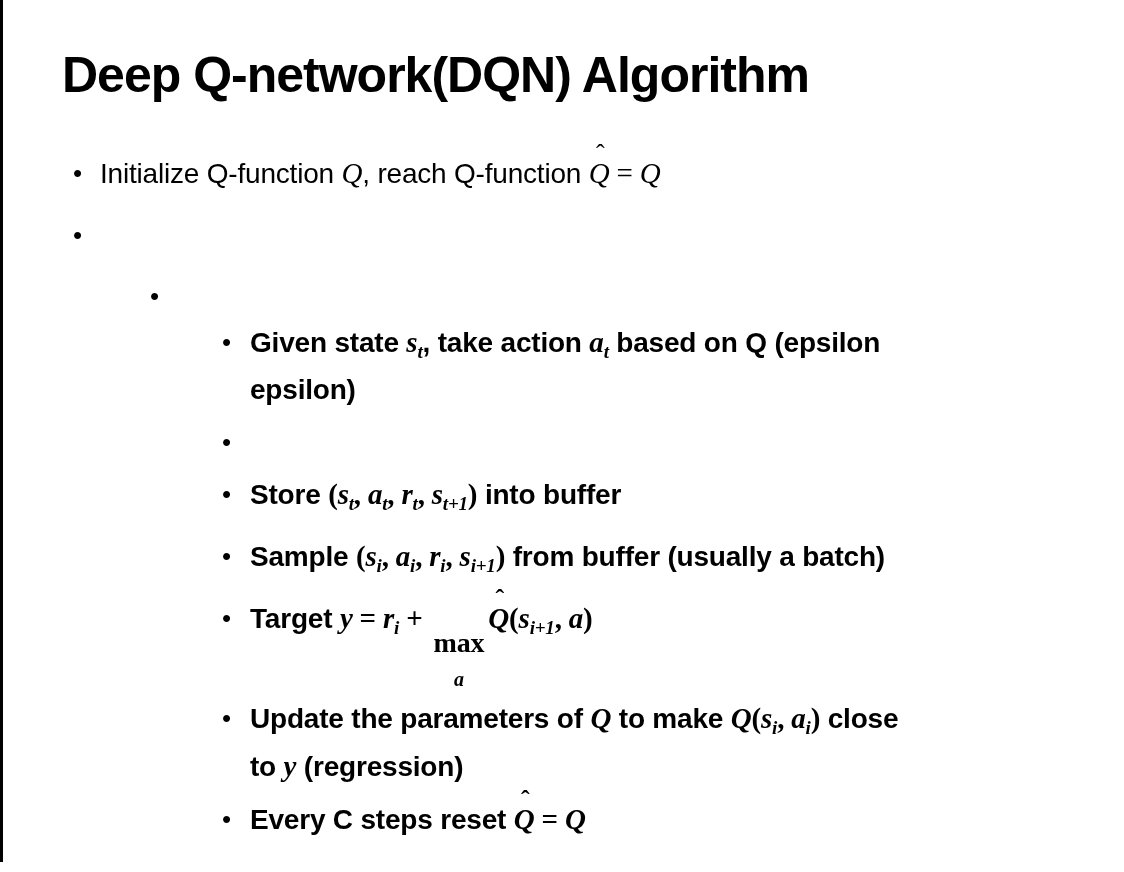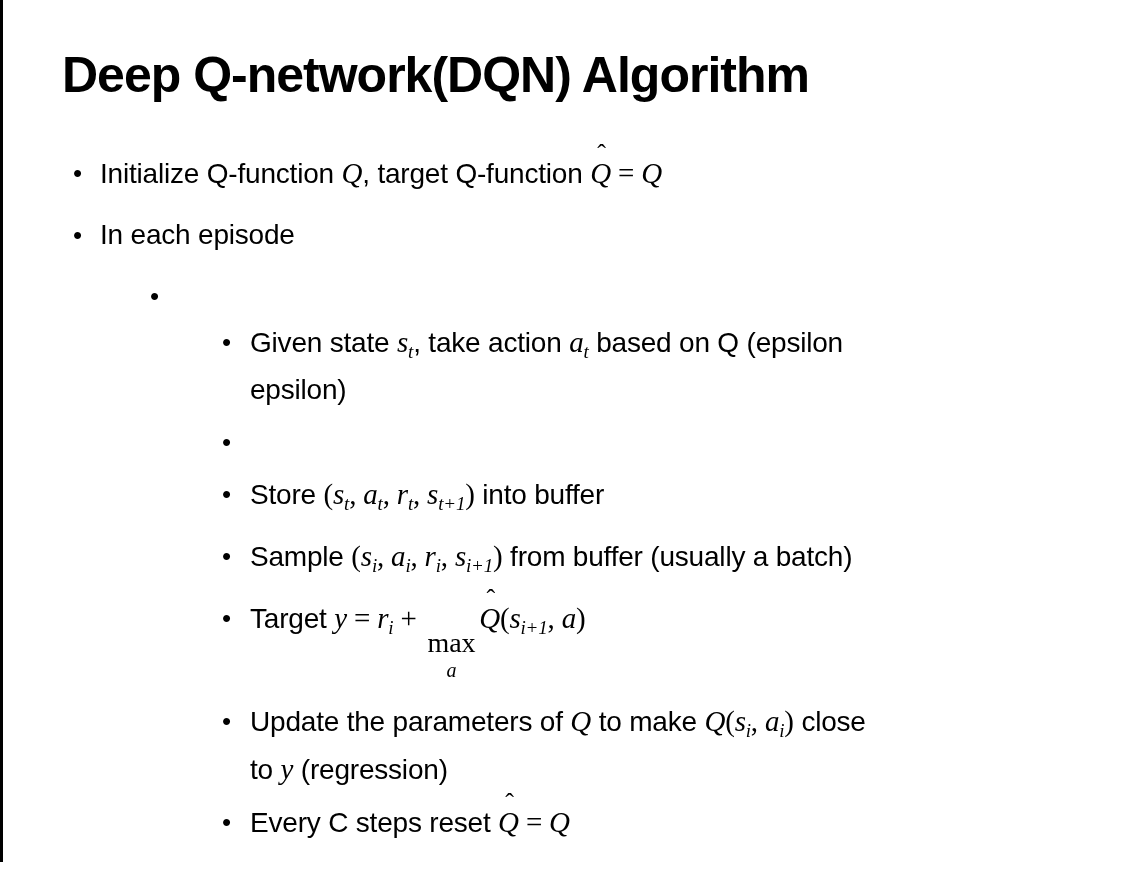--- a/index.html
+++ b/index.html
@@ -27,21 +27,21 @@
     letter-spacing: -1px;
     color: #000000;
   }
   .item { display: flex; align-items: flex-start; font-size: 28px; line-height: 38px; letter-spacing: -0.2px; }
   .item .marker { flex: 0 0 auto; width: 27px; font-size: 26px; }
   .item .body { flex: 0 1 auto; }
   .l1 { margin-left: 73px; margin-bottom: 23px; }
   .l2 { margin-left: 150px; margin-bottom: 8px; }
   .l3 { margin-left: 222px; margin-bottom: 14px; }
   .l3 .marker { width: 28px; }
-  .l3 .body { max-width: 845px; }
+  .l3 .body { max-width: 845px; font-weight: bold; }
   .t-row { margin-bottom: 10px; }
 
   
   .p  { font-family: "Liberation Sans", sans-serif; margin-top: 16px; }
   .m  { font-family: "Liberation Serif", "DejaVu Serif", serif; font-style: italic; font-size: 29px; }
   .mu { font-family: "Liberation Serif", "DejaVu Serif", serif; font-style: normal; font-size: 29px; }
   .sub {
     font-family: "Liberation Serif", "DejaVu Serif", serif;
     font-style: italic;
     font-size: 19px;
@@ -62,40 +62,40 @@
     font-style: normal;
     font-size: 26px;
     line-height: 1;
   }
   .understack {
     display: inline-flex;
     flex-direction: column;
     align-items: center;
     vertical-align: -24px;
     line-height: 1;
-    margin: 12px 4px;
+    margin: 0 4px;
+    gap: 9px;
   }
   .understack .over { font-family: "Liberation Serif", "DejaVu Serif", serif; font-style: normal; font-size: 28px; }
   .understack .under { font-family: "Liberation Serif", "DejaVu Serif", serif; font-style: italic; font-size: 20px; margin-top: 3px; }
 </style>
 </head>
 <body>
 
 <div class="slide" style="background: rgb(255, 255, 255); color: rgb(0, 0, 0);">
   <div class="left-border" style="background: rgb(0, 0, 0);"></div>
   <div class="content">
     <h1 class="title">Deep Q-network(DQN) Algorithm</h1>
     <div id="bullet-list">
         <div class="item l1">
           <span class="marker">•</span>
-          <div class="body"><span class="p">Initialize Q-function </span><span class="m">Q</span><span class="p">, target Q-function </span><span class="mh"><span>Q</span><span class="hat">ˆ</span></span><span class="mu"> = </span><span class="m">Q</span></div>
+          <div class="body"><span class="p">Initialize Q-function </span><span class="m">Q</span><span class="p">, reach Q-function </span><span class="mh"><span>Q</span><span class="hat">ˆ</span></span><span class="mu"> = </span><span class="m">Q</span></div>
         </div>
         <div class="item l1">
           <span class="marker">•</span>
-          <div class="body"><span class="p">In each episode</span></div>
         </div>
         <div class="item l2">
           <span class="marker">•</span>
         </div>
         <div class="item l3">
           <span class="marker">•</span>
           <div class="body"><span class="p">Given state </span><span class="m">s</span><span class="sub">t</span><span class="p">, take action </span><span class="m">a</span><span class="sub">t</span><span class="p"> based on Q (epsilon</span><br><span class="p">epsilon)</span></div>
         </div>
         <div class="item l3">
           <span class="marker">•</span>

